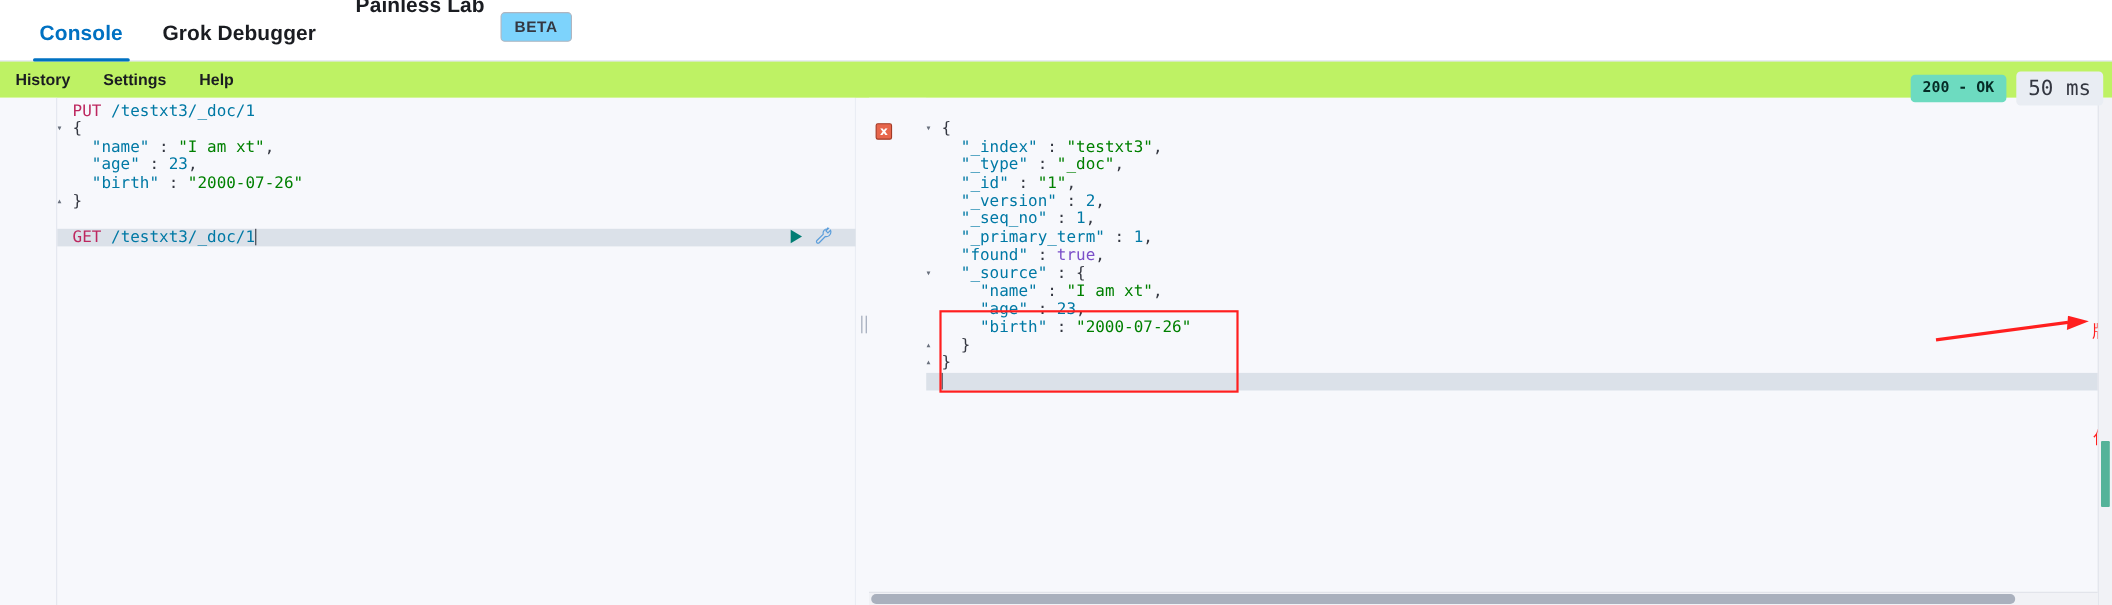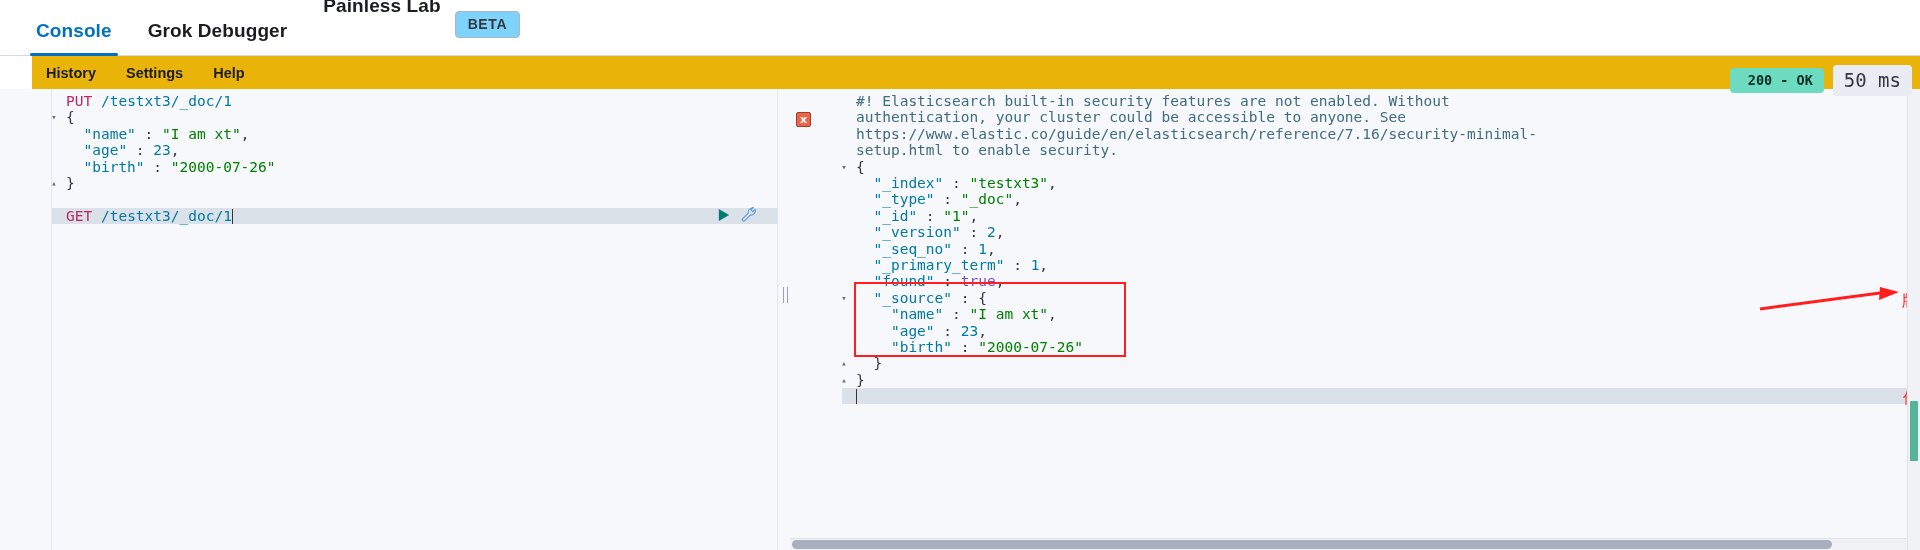--- a/index.html
+++ b/index.html
@@ -51,22 +51,21 @@
     position: relative; top: -4px; margin-top: 45px;
   }
 
   
   .submenu {
     height: 33px;
     display: flex;
     align-items: center;
     gap: 30px;
     padding: 0 14px;
-    background: #eab308;
-    margin-left: 32px;
+    background: #bef264;
   }
   .submenu-item {
     font-size: 14.5px;
     font-weight: 700;
     color: #1a1c21;
     cursor: pointer;
   }
 
   
   .workspace {
@@ -190,21 +189,21 @@
     align-items: center;
     gap: 9px;
     z-index: 6;
   }
   .badge-ok {
     background: #6ddbc0;
     color: #052b26;
     font-family: "DejaVu Sans Mono", "Liberation Mono", monospace;
     font-size: 13.5px;
     font-weight: 700;
-    padding: 4px 11px 5px 18px;
+    padding: 4px 11px 5px 11px;
     border-radius: 4px;
     white-space: nowrap;
   }
   .badge-ms {
     background: #e9edf3;
     color: #343741;
     font-family: "DejaVu Sans Mono", "Liberation Mono", monospace;
     font-size: 19px;
     font-weight: 400;
     padding: 4px 11px 5px 11px;
@@ -338,21 +337,20 @@
         <div class="badge-ms">50 ms</div>
       </div>
 
       <div class="editor" style="padding-top:4px;">
         <div class="gutter-col" style="width:52px;"></div>
         <div class="err-marker">x</div>
 
         <div class="code-line tall">
           <span class="ln">1</span>
           <span class="fold"></span>
-          <span class="code wrapped k-warn" style="max-width:705px;">#! Elasticsearch built-in security features are not enabled. Without authentication, your cluster could be accessible to anyone. See https://www.elastic.co/guide/en/elasticsearch/reference/7.16/security-minimal-setup.html to enable security.</span>
         </div>
 
         <div id="res-lines">
             <div class="code-line"><span class="ln">2</span><span class="fold">▾</span><span class="code"><span class="k-punct">{</span></span></div>
             <div class="code-line"><span class="ln">3</span><span class="fold"></span><span class="code"><span class="k-punct">  </span><span class="k-key">"_index"</span><span class="k-punct"> : </span><span class="k-str">"testxt3"</span><span class="k-punct">,</span></span></div>
             <div class="code-line"><span class="ln">4</span><span class="fold"></span><span class="code"><span class="k-punct">  </span><span class="k-key">"_type"</span><span class="k-punct"> : </span><span class="k-str">"_doc"</span><span class="k-punct">,</span></span></div>
             <div class="code-line"><span class="ln">5</span><span class="fold"></span><span class="code"><span class="k-punct">  </span><span class="k-key">"_id"</span><span class="k-punct"> : </span><span class="k-str">"1"</span><span class="k-punct">,</span></span></div>
             <div class="code-line"><span class="ln">6</span><span class="fold"></span><span class="code"><span class="k-punct">  </span><span class="k-key">"_version"</span><span class="k-punct"> : </span><span class="k-num">2</span><span class="k-punct">,</span></span></div>
             <div class="code-line"><span class="ln">7</span><span class="fold"></span><span class="code"><span class="k-punct">  </span><span class="k-key">"_seq_no"</span><span class="k-punct"> : </span><span class="k-num">1</span><span class="k-punct">,</span></span></div>
             <div class="code-line"><span class="ln">8</span><span class="fold"></span><span class="code"><span class="k-punct">  </span><span class="k-key">"_primary_term"</span><span class="k-punct"> : </span><span class="k-num">1</span><span class="k-punct">,</span></span></div>

